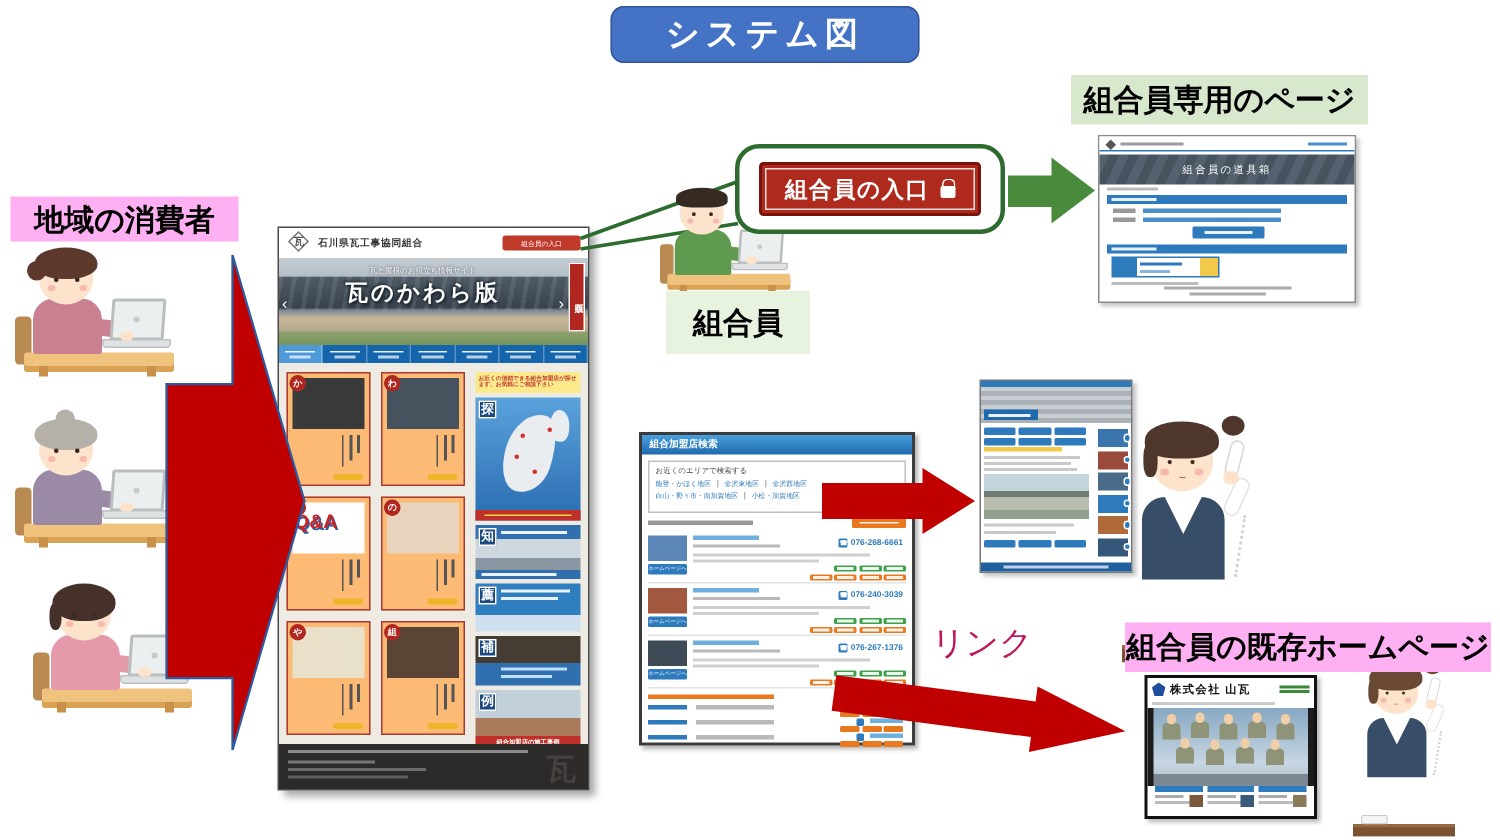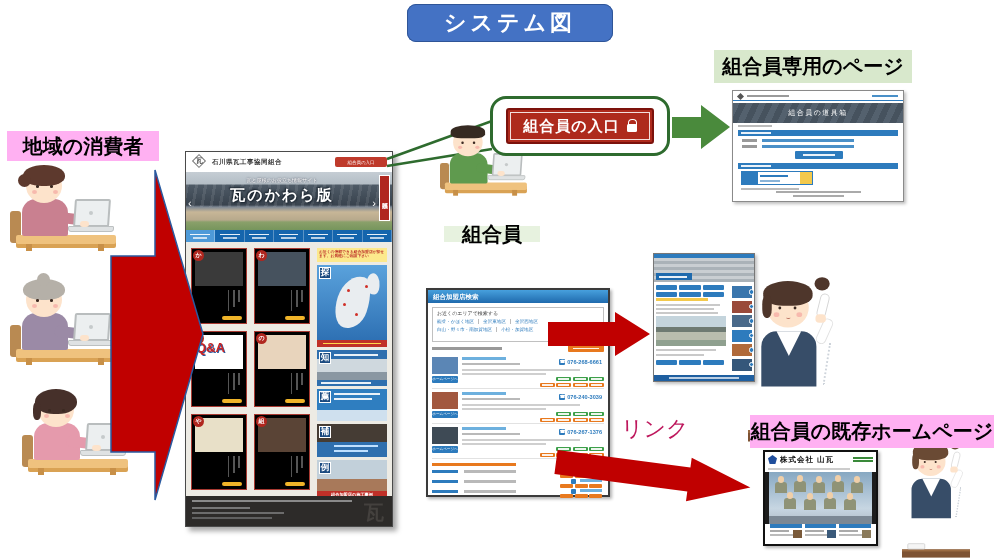--- a/index.html
+++ b/index.html
@@ -94,21 +94,21 @@
     writing-mode:vertical-rl;font-size:6px;display:flex;align-items:center;justify-content:center;border:1px solid #fff;}
   .s-chev{position:absolute;top:26px;color:#fff;font-size:11px;line-height:1;}
   .s-chev.prev{left:2px;} .s-chev.next{right:16px;}
   .s-nav{position:absolute;left:0;top:78px;right:0;height:12px;background:#1565ad;display:flex;}
   .s-nav i{flex:1;border-right:1px solid rgba(255,255,255,.3);position:relative;}
   .s-nav i:first-child{background:#4e9ad8;}
   .s-nav i::before{content:"";position:absolute;left:15%;right:15%;top:3.5px;height:1.5px;background:rgba(255,255,255,.9);}
   .s-nav i::after{content:"";position:absolute;left:25%;right:25%;top:7px;height:1.5px;background:rgba(255,255,255,.7);}
   .s-body{position:absolute;left:0;top:90px;right:0;height:256px;background:#edebe4;}
   .s-cards{position:absolute;left:5px;top:6px;width:122px;display:flex;flex-wrap:wrap;gap:7px;}
-  .s-card{position:relative;width:56px;height:76px;background:#000000;border:1.5px solid #a83a32;}
+  .s-card{position:relative;width:56px;height:76px;background:#fdba74;border:1.5px solid #a83a32;}
   .s-img{position:absolute;left:3px;top:3px;right:3px;height:34px;}
   .s-bk{position:absolute;left:1px;top:1px;width:11px;height:11px;background:#b0271f;border-radius:50%;
     color:#fff;font-size:6px;display:flex;align-items:center;justify-content:center;z-index:2;}
   .s-txt{position:absolute;left:8px;top:41px;right:6px;bottom:11px;display:flex;gap:3.5px;justify-content:flex-end;}
   .s-txt i{width:1.8px;background:#555;}
   .s-txt i:nth-child(1){height:95%;} .s-txt i:nth-child(2){height:75%;} .s-txt i:nth-child(3){height:55%;}
   .s-pill{position:absolute;right:4px;bottom:3px;width:20px;height:4.5px;background:#f0b429;border-radius:2px;}
   .qa{position:absolute;left:4px;top:8px;font-size:13px;font-weight:bold;color:#c22;
     text-shadow:1px 1px 0 #2a5aa0;}
   .s-col{position:absolute;right:5px;top:6px;width:70px;}
@@ -269,21 +269,21 @@
     <line x1="387" y1="166" x2="492" y2="149" stroke="#2e6b2e" stroke-width="2.5"></line>
     <polygon points="111,256 155,256 155,170 203,334 155,500 155,452 111,452" fill="#c00000" stroke="#2a5aa0" stroke-width="1.5"></polygon>
     <polygon points="672,117 701,117 701,105 730,127 701,149 701,138 672,138" fill="#4a8a3c"></polygon>
     <polygon points="548,322 615,322 615,312 650,334 615,356 615,346 548,346" fill="#c00000"></polygon>
     <polygon points="556,450 690,450 690,440 752,462 690,484 690,474 556,474" transform="rotate(7.5 556 462)" fill="#c00000"></polygon>
   </svg>
 
   <div class="title-badge">システム図</div>
 
   <div class="lbl pink" style="left:7px;top:131px;width:152px;height:30px;">地域の消費者</div>
-  <div class="lbl green-lite" style="left:444px;top:194px;width:96px;height:16px;margin-top:32px;">組合員</div>
+  <div class="lbl green-lite" style="left:444px;top:194px;width:96px;height:42px;">組合員</div>
   <div class="lbl green" style="left:714px;top:50px;width:198px;height:33px;">組合員専用のページ</div>
   <div class="lbl pink" style="left:750px;top:415px;width:244px;height:33px;">組合員の既存ホームページ</div>
   <div class="link-text">リンク</div>
 
   <div class="person" style="left:10px;top:166px;width:120px;height:85px;">
     <div class="p-chair"></div>
     <div class="p-desk"></div>
     <div class="p-leg l"></div>
     <div class="p-leg r"></div>
     <div class="p-body" style="background:#c98090;"></div>

